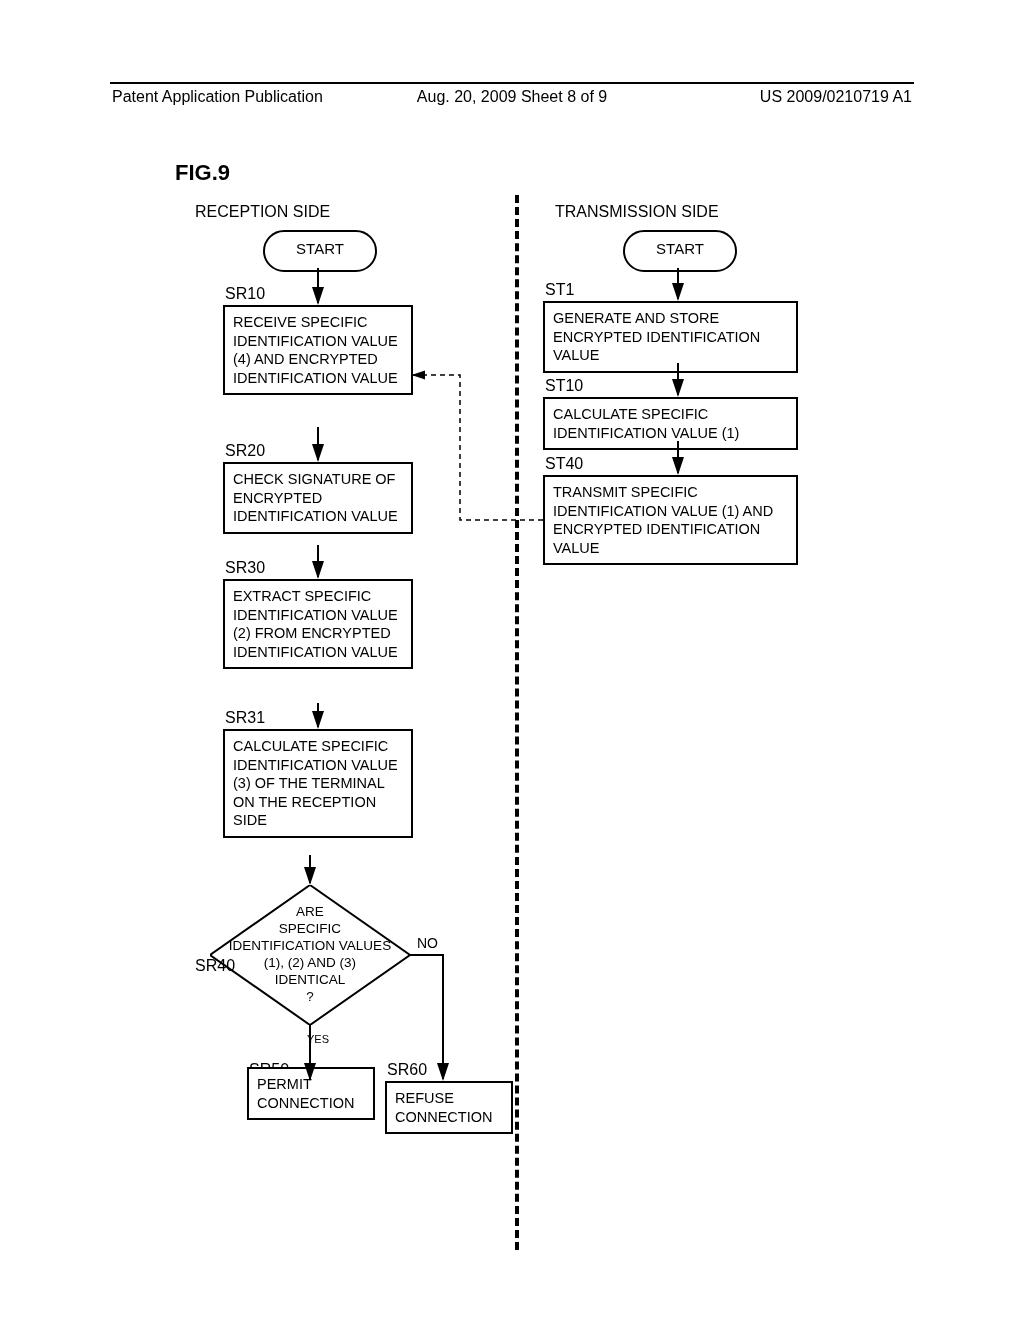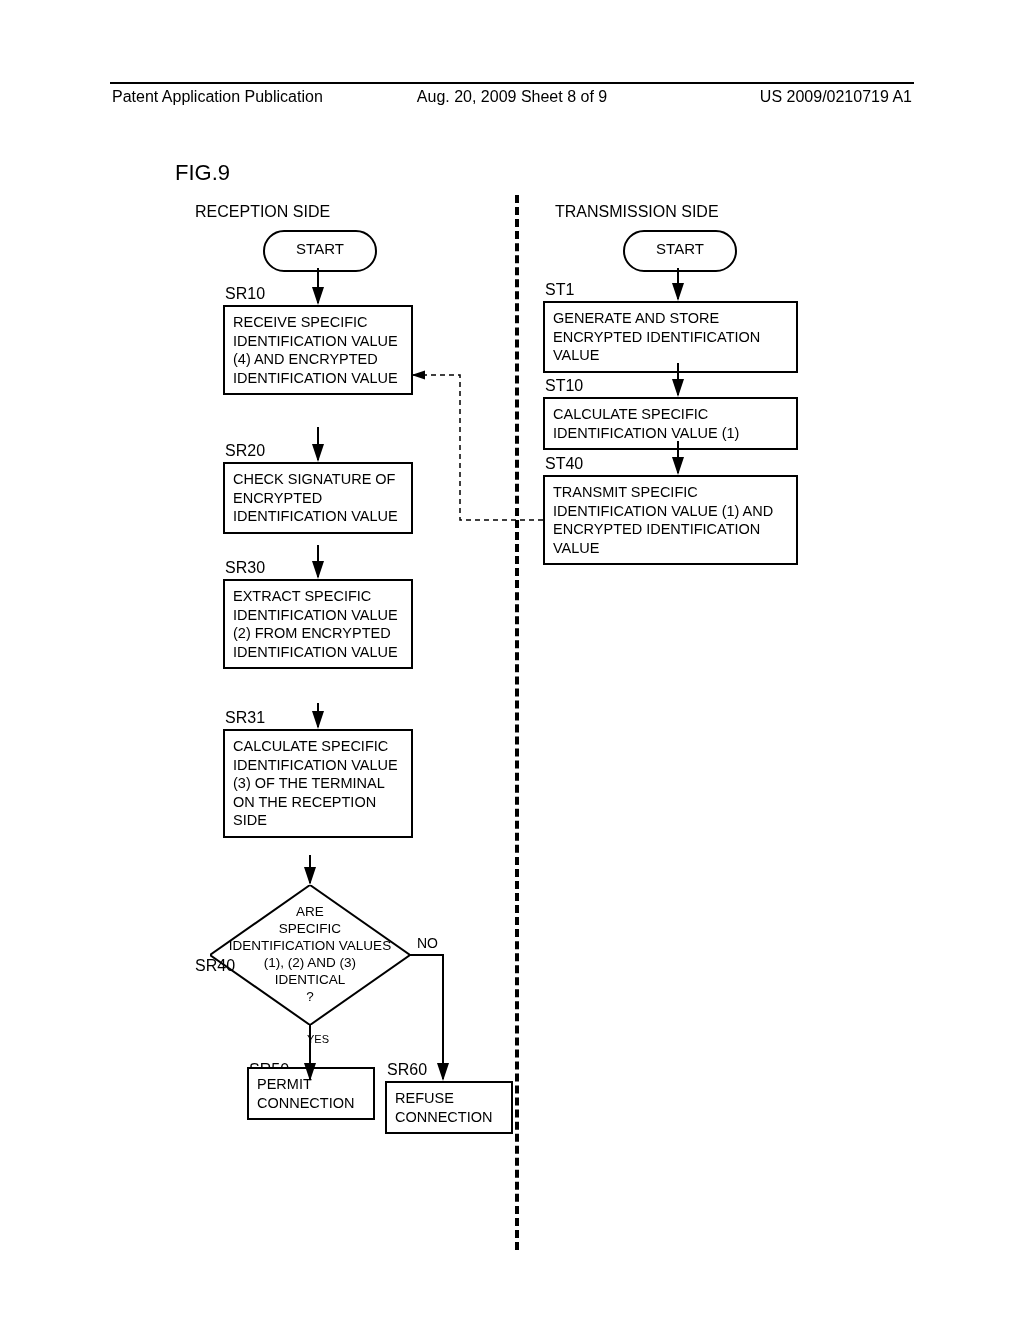--- a/index.html
+++ b/index.html
@@ -1,21 +1,21 @@
 <!DOCTYPE html>
 <html><head>
 <meta charset="utf-8">
 <style>
   html,body{margin:0;padding:0;background:#fff;font-family:Arial,Helvetica,sans-serif;color:#000}
   .page{width:1024px;height:1320px;position:relative;background:#fff}
   .hr-top{position:absolute;left:110px;right:110px;top:82px;border-top:2px solid #000}
   .hdr-left{position:absolute;left:112px;top:88px;font-size:16px}
   .hdr-mid{position:absolute;left:50%;top:88px;transform:translateX(-50%);font-size:16px}
   .hdr-right{position:absolute;right:112px;top:88px;font-size:16px}
-  .fig-title{position:absolute;left:175px;top:160px;font-size:22px;font-weight:normal}
+  .fig-title{position:absolute;left:175px;top:160px;font-size:22px;font-weight:bold}
   .diagram{position:absolute;left:195px;top:195px;width:640px;height:1070px}
   .side-title{font-size:16px;font-weight:500;text-align:left;position:absolute;width:270px}
   .oval{border:2px solid #000;border-radius:22px;height:38px;line-height:34px;text-align:center;font-size:15px;position:absolute}
   .box{border:2px solid #000;padding:6px 8px;font-size:14.5px;line-height:1.28;position:absolute;background:#fff}
   .lbl{font-size:16px;position:absolute}
   .diamond{position:absolute;width:200px;height:140px}
   .diamond svg{position:absolute;inset:0}
   .diamond .dtxt{position:absolute;inset:0;display:flex;align-items:center;justify-content:center;text-align:center;font-size:13.5px;line-height:1.25}
   .div-line{position:absolute;left:320px;top:0;height:1055px;width:0;border-left:4px dashed #000;border-left-style:dashed}
   svg.arrows{position:absolute;inset:0;overflow:visible}

